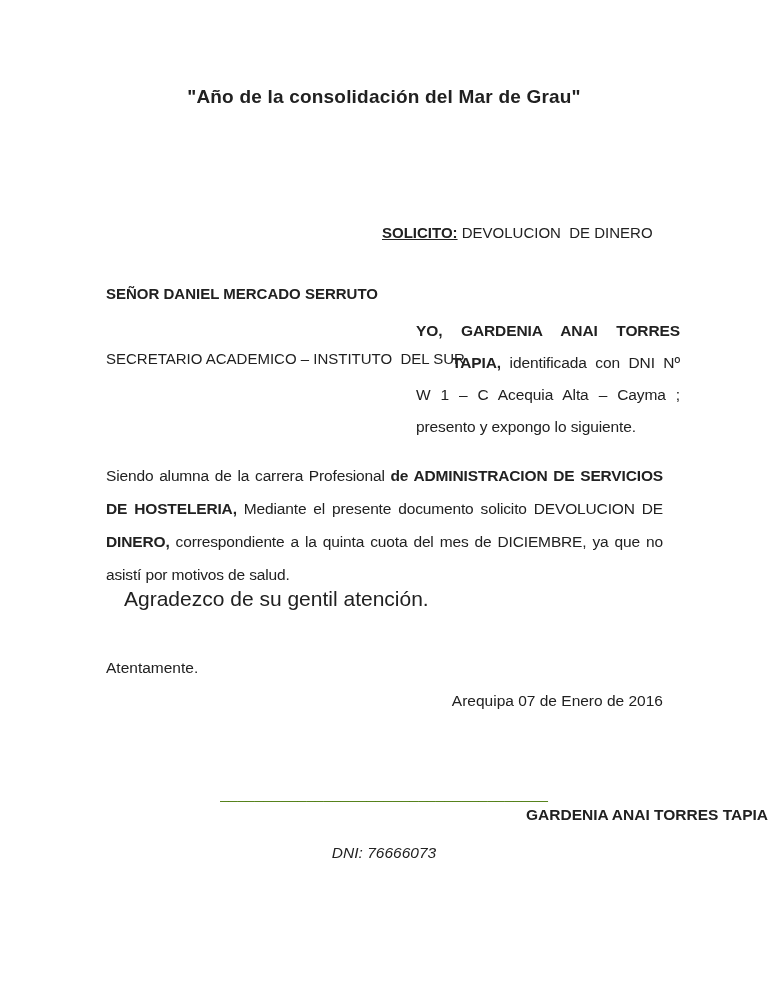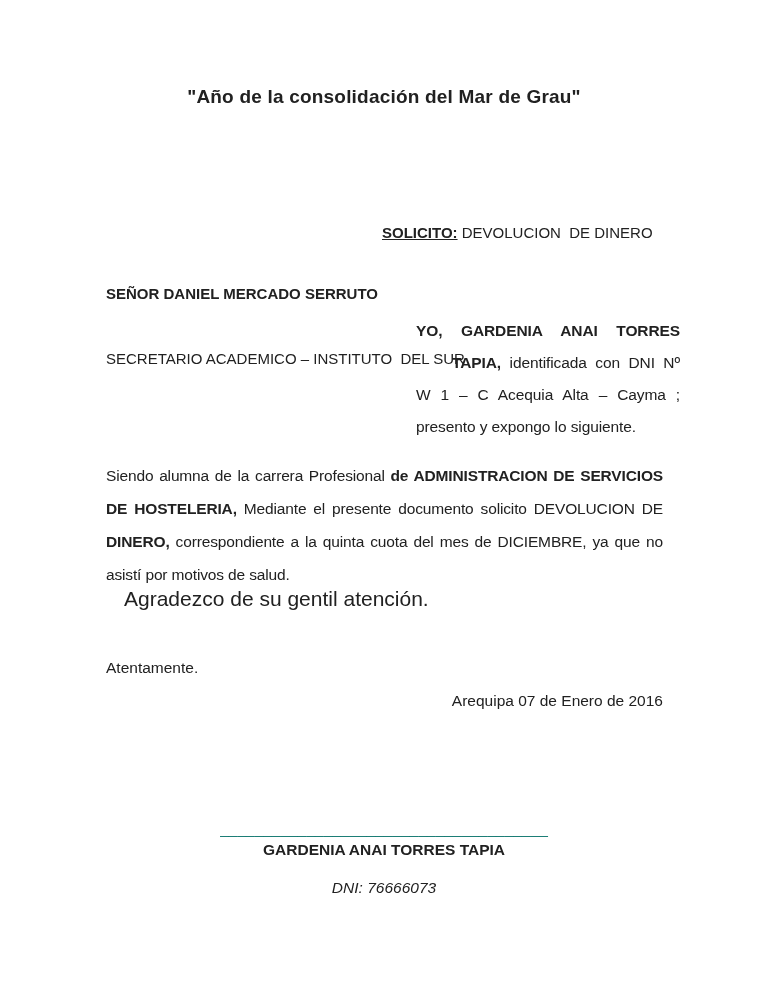--- a/index.html
+++ b/index.html
@@ -65,22 +65,22 @@
 
   .thanks  { top: 589px; left: 124px; font-size: 21px; line-height: 19px; white-space: pre-wrap; }
   .closing { top: 658px; left: 106px; font-size: 15.5px; line-height: 19px; }
   .dateline{ top: 691px; right: 105px; font-size: 15.5px; line-height: 19px; }
 
   .signature {
     top: 786px; left: 0; width: 768px;
     text-align: center;
     font-size: 15.5px;
   }
-  .signature .rule { line-height: 16px; letter-spacing: 0; color: #0f766e; margin-top: 35px; }
-  .signature .name { font-weight: bold; line-height: 19px; margin-top: 3px; }
+  .signature .rule { line-height: 16px; letter-spacing: 0; color: #4d7c0f; }
+  .signature .name { font-weight: bold; line-height: 19px; margin-top: 3px; text-align: right; }
   .signature .dni  { line-height: 19px; margin-top: 19px; font-style: italic; }
 </style>
 </head>
 <body>
 
 <div class="page">
 
   <div class="abs title">"Año de la consolidación del Mar de Grau"</div>
 
   <div class="abs subject"><span style="font-weight: bold; text-decoration: underline;">SOLICITO:</span><span> DEVOLUCION  DE DINERO</span></div>

